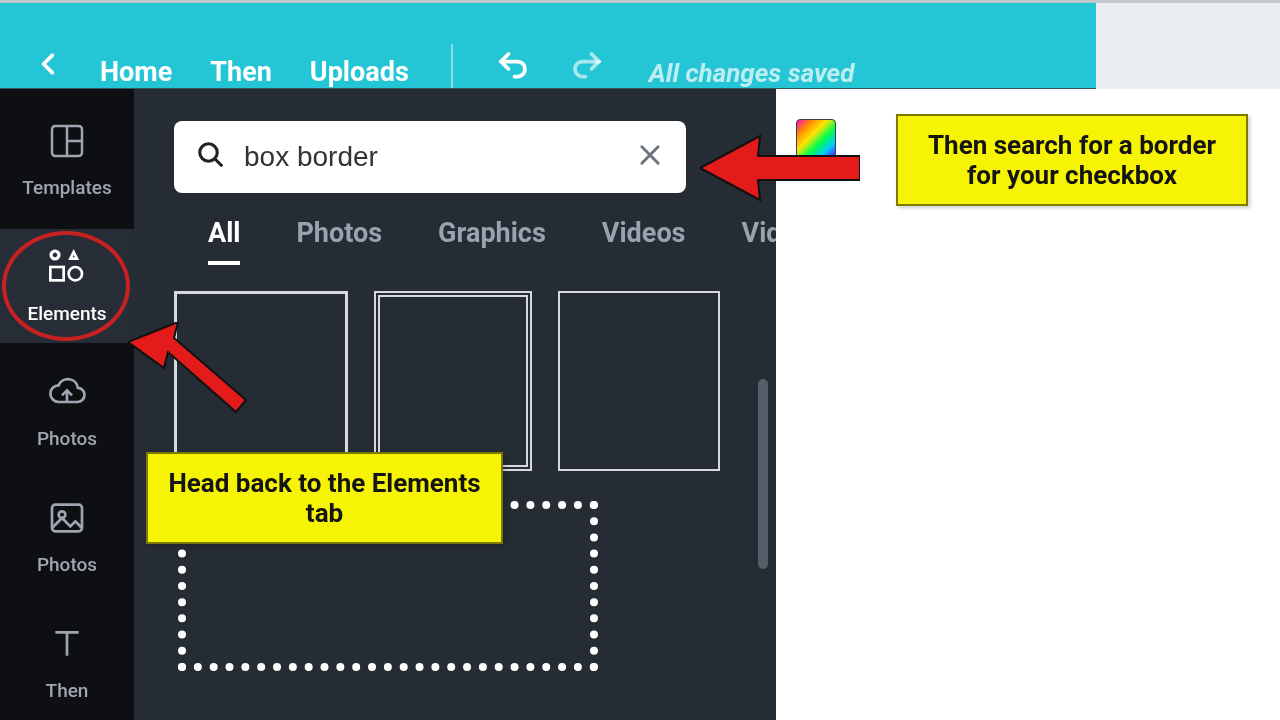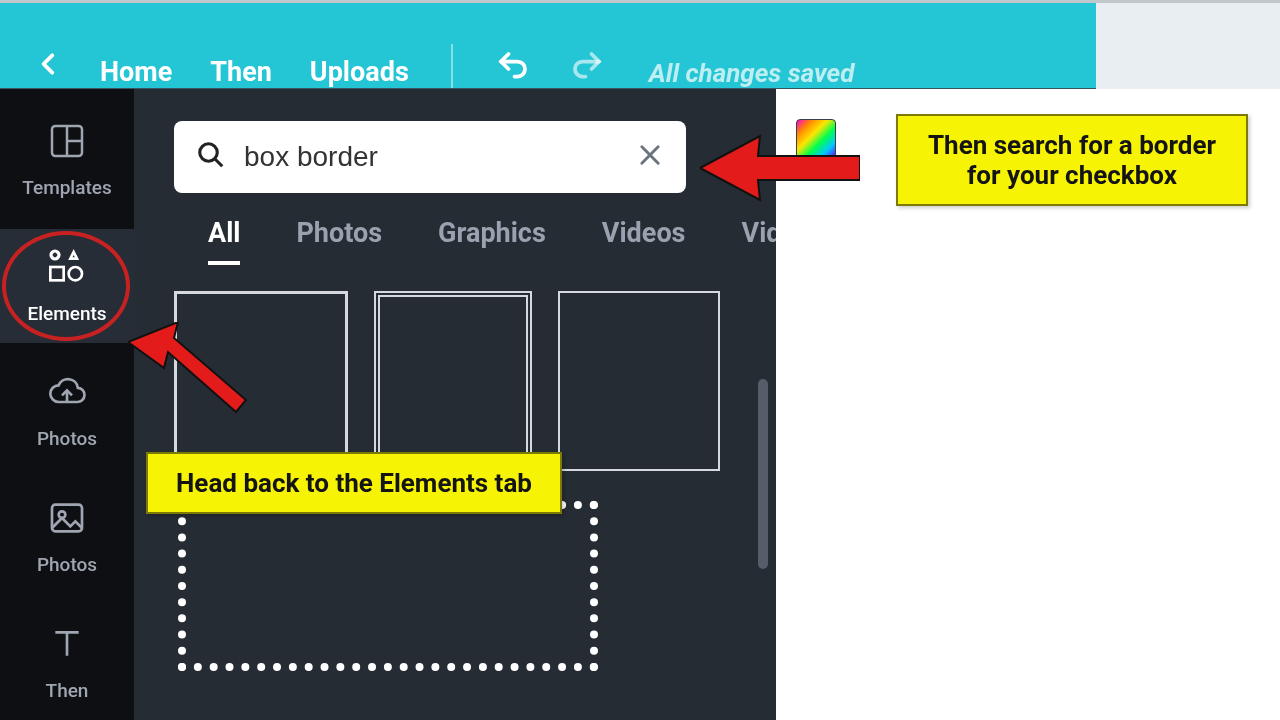--- a/index.html
+++ b/index.html
@@ -164,14 +164,14 @@
   </div>
 </div>
 
 <svg class="arrow" style="left:128px; top:322px;" width="120" height="100" viewBox="0 0 120 100">
   <polygon points="0,20 50,0 46,16 118,78 108,90 40,30 36,46" fill="#e41b1b" stroke="#111" stroke-width="2"></polygon>
 </svg>
 <svg class="arrow" style="left:700px; top:128px;" width="160" height="80" viewBox="0 0 160 80">
   <polygon points="0,40 60,8 58,28 160,28 160,52 58,52 60,72" fill="#e41b1b" stroke="#111" stroke-width="2"></polygon>
 </svg>
 
-<div class="callout" style="left:146px; top:452px; width:416px;">Head back to the Elements tab</div>
+<div class="callout" style="left:146px; top:452px; width:357px;">Head back to the Elements tab</div>
 <div class="callout" style="left:896px; top:114px; width:352px;">Then search for a border for your checkbox</div>
 
 </body></html>

